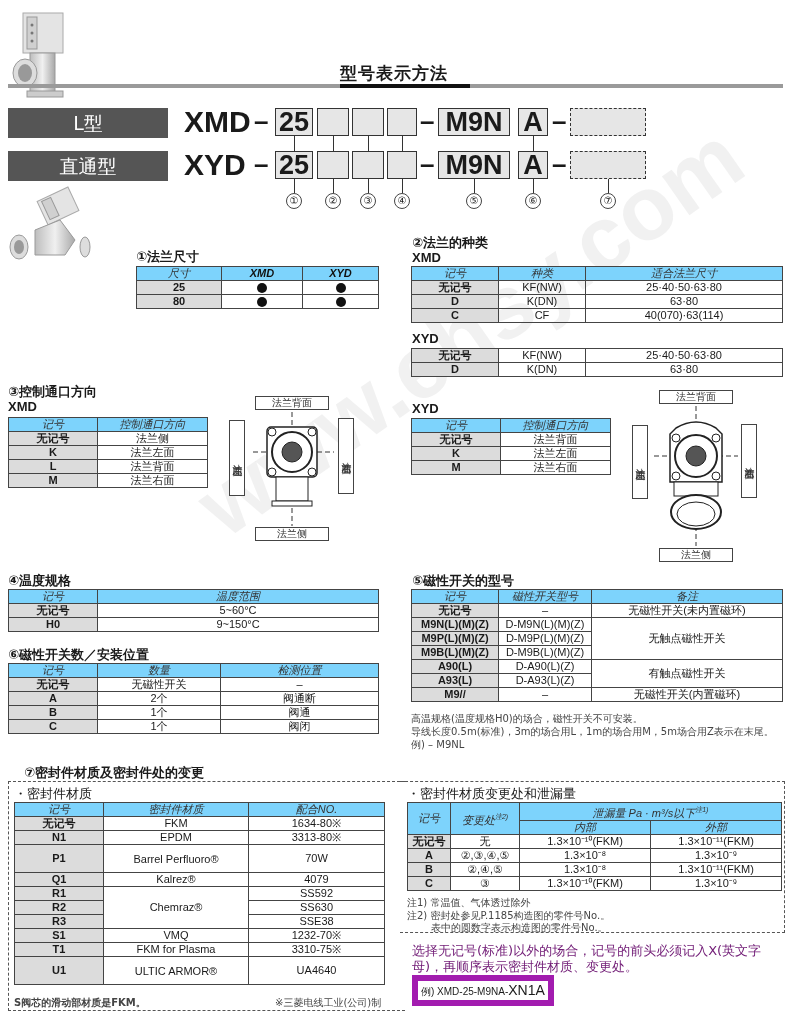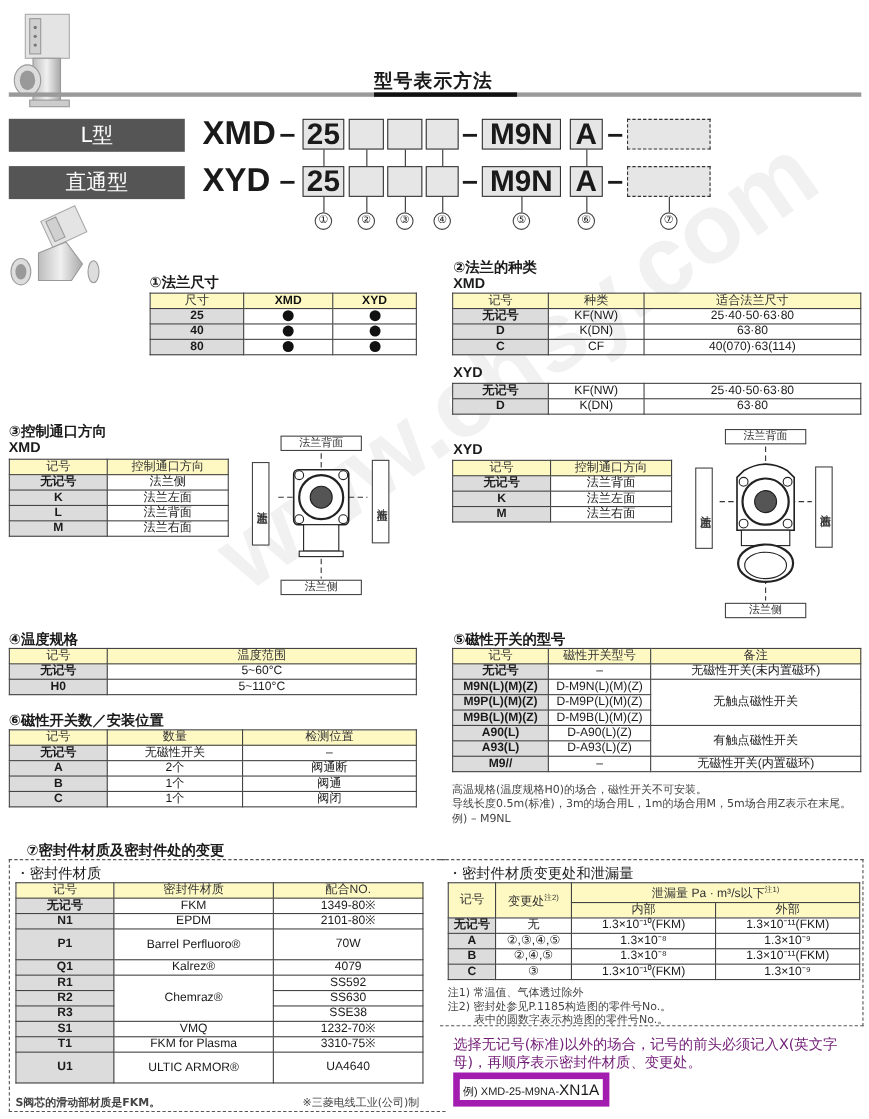--- a/index.html
+++ b/index.html
@@ -16,21 +16,21 @@
   .dashed-box{position:absolute;height:28px;background:#e6e6e6;border:1.5px dashed #333;box-sizing:border-box;}
   .vline{position:absolute;width:1px;background:#333;}
   .circ-num{position:absolute;width:14px;height:14px;border:1px solid #444;border-radius:50%;font-size:10px;line-height:14px;text-align:center;font-family:"Liberation Sans",sans-serif;}
   
   .valve-img{position:absolute;}
   
   .sec-title{position:absolute;font-size:13px;font-weight:bold;white-space:nowrap;}
   .sub-title{position:absolute;font-size:13px;font-weight:bold;font-family:"Liberation Sans",sans-serif;}
   table.spec{position:absolute;border-collapse:collapse;border:1.5px solid #333;font-family:"Liberation Sans",sans-serif;font-size:11px;}
   table.spec td,table.spec th{border:1px solid #444;padding:0 2px;text-align:center;height:13px;line-height:13px;white-space:nowrap;}
-  table.spec th{background:#fef9c3;font-weight:normal;color:#333;}
+  table.spec th{background:#7dd3fc;font-weight:normal;color:#333;font-style:italic;}
   table.spec td.key{background:#dcdcdc;font-weight:bold;}
   .dot{display:inline-block;width:10px;height:10px;border-radius:50%;background:#111;vertical-align:middle;}
   .label-box{position:absolute;border:1px solid #444;background:#fff;font-size:10px;text-align:center;color:#333;box-sizing:border-box;}
   .label-v{writing-mode:vertical-rl;text-orientation:upright;letter-spacing:1px;line-height:14px;}
   .note{position:absolute;font-size:10px;color:#444;line-height:13px;white-space:nowrap;}
   .dashed-frame{position:absolute;border:1.5px dashed #555;box-sizing:border-box;}
   sup{font-size:7px;}
   .watermark{position:absolute;font-family:"Liberation Sans",sans-serif;font-size:90px;font-weight:bold;color:rgba(200,200,200,0.25);transform:rotate(-35deg);pointer-events:none;}
 </style>
 </head>
@@ -127,25 +127,20 @@
     <th style="width:80px;">尺寸</th>
     <th style="font-weight:bold;color:#111;">XMD</th>
     <th style="font-weight:bold;color:#111;">XYD</th>
   </tr>
   <tr>
         <td class="key">25</td>
         <td><span class="dot"></span></td>
         <td><span class="dot"></span></td>
       </tr>
   <tr>
-        <td class="key">40</td>
-        <td><span class="dot"></span></td>
-        <td><span class="dot"></span></td>
-      </tr>
-  <tr>
         <td class="key">80</td>
         <td><span class="dot"></span></td>
         <td><span class="dot"></span></td>
       </tr>
 </tbody>
   </table>
 
 <div class="sec-title" style="left:412px;top:234px;">②法兰的种类</div>
 <div class="sub-title" style="left:412px;top:250px;">XMD</div>
 <table class="spec" style="left:411px;top:266px;width:372px;">
@@ -280,21 +275,21 @@
       <tr>
         <th style="width:84px;">记号</th>
         <th>温度范围</th>
       </tr>
   <tr>
         <td class="key">无记号</td>
         <td>5~60°C</td>
       </tr>
   <tr>
         <td class="key">H0</td>
-        <td>5~110°C</td>
+        <td>9~150°C</td>
       </tr>
 </tbody>
   </table>
 
 <div class="sec-title" style="left:8px;top:646px;">⑥磁性开关数／安装位置</div>
 <table class="spec" style="left:8px;top:663px;width:371px;">
   <tbody>
       <tr>
         <th style="width:84px;">记号</th>
         <th style="width:118px;">数量</th>
@@ -377,26 +372,26 @@
 <table class="spec" style="left:14px;top:802px;width:371px;">
   <tbody>
       <tr>
         <th style="width:84px;">记号</th>
         <th style="width:140px;">密封件材质</th>
         <th>配合NO.</th>
       </tr>
   <tr>
         <td class="key">无记号</td>
         <td>FKM</td>
-        <td>1349-80※</td>
+        <td>1634-80※</td>
       </tr>
   <tr>
         <td class="key">N1</td>
         <td>EPDM</td>
-        <td>2101-80※</td>
+        <td>3313-80※</td>
       </tr>
   <tr style="height:28px;">
         <td class="key">P1</td>
         <td style="white-space:normal;line-height:12px;">Barrel Perfluoro®</td>
         <td>70W</td>
       </tr>
   <tr>
         <td class="key">Q1</td>
         <td>Kalrez®</td>
         <td>4079</td>

